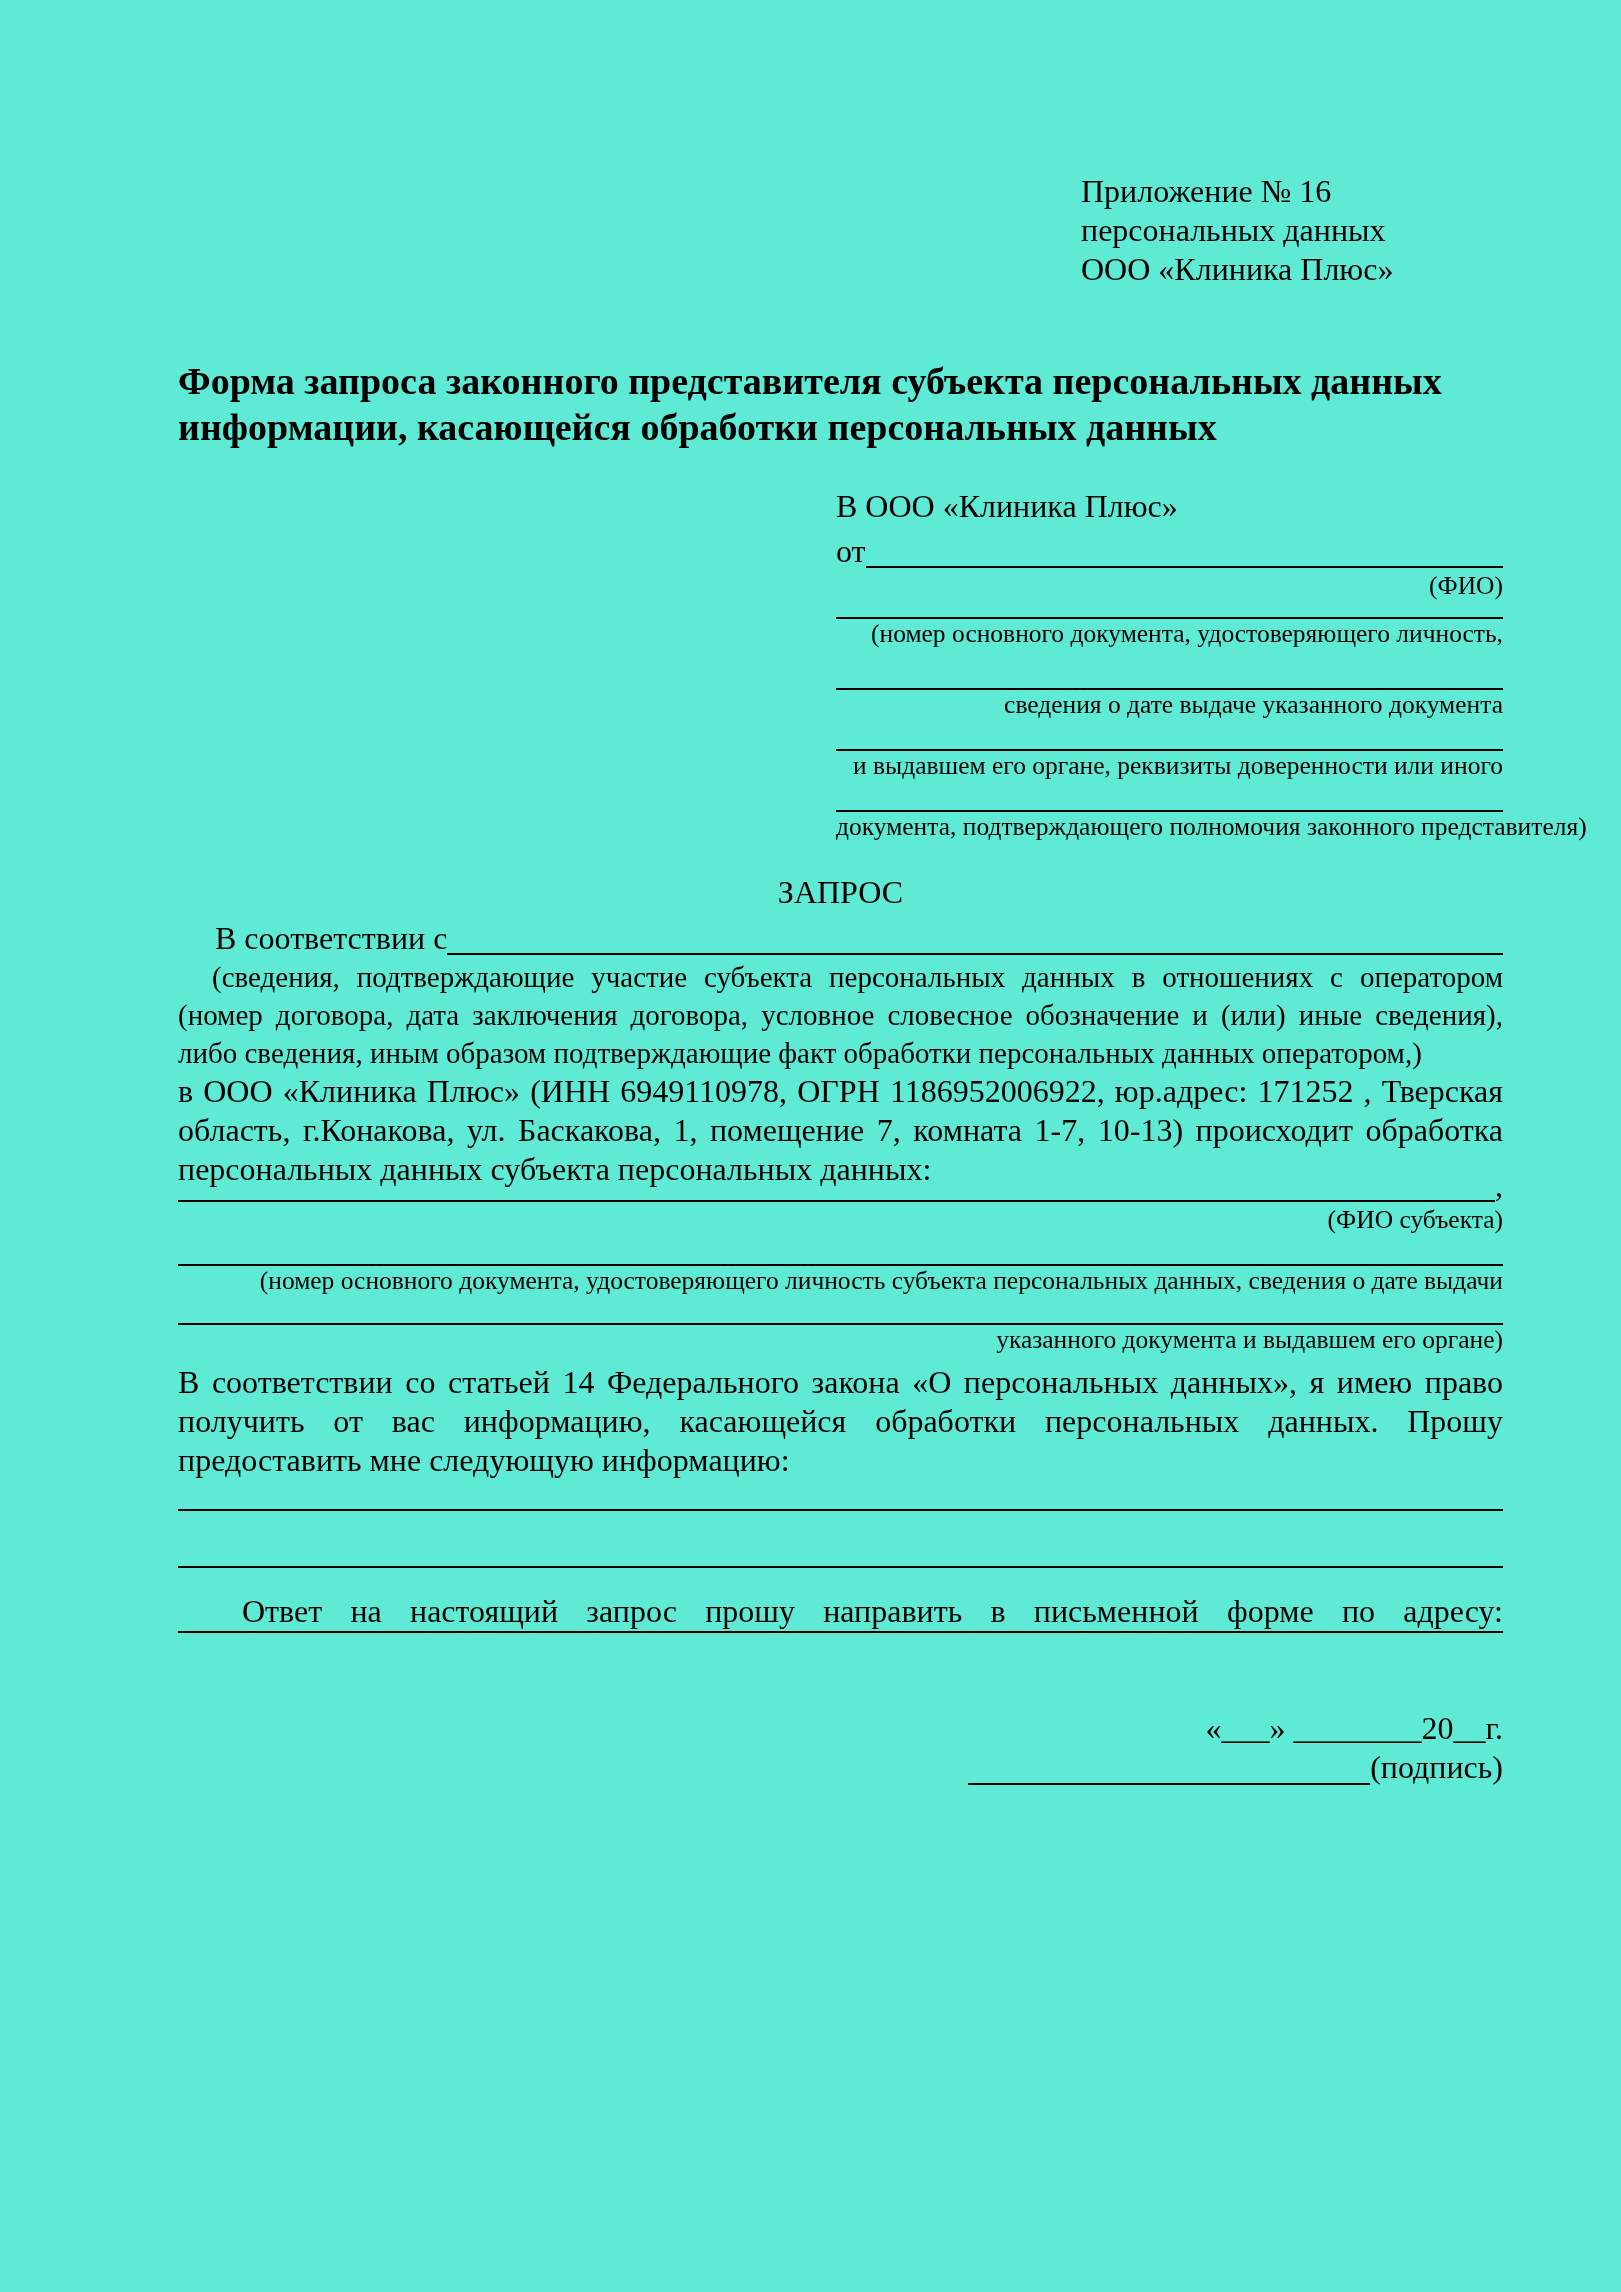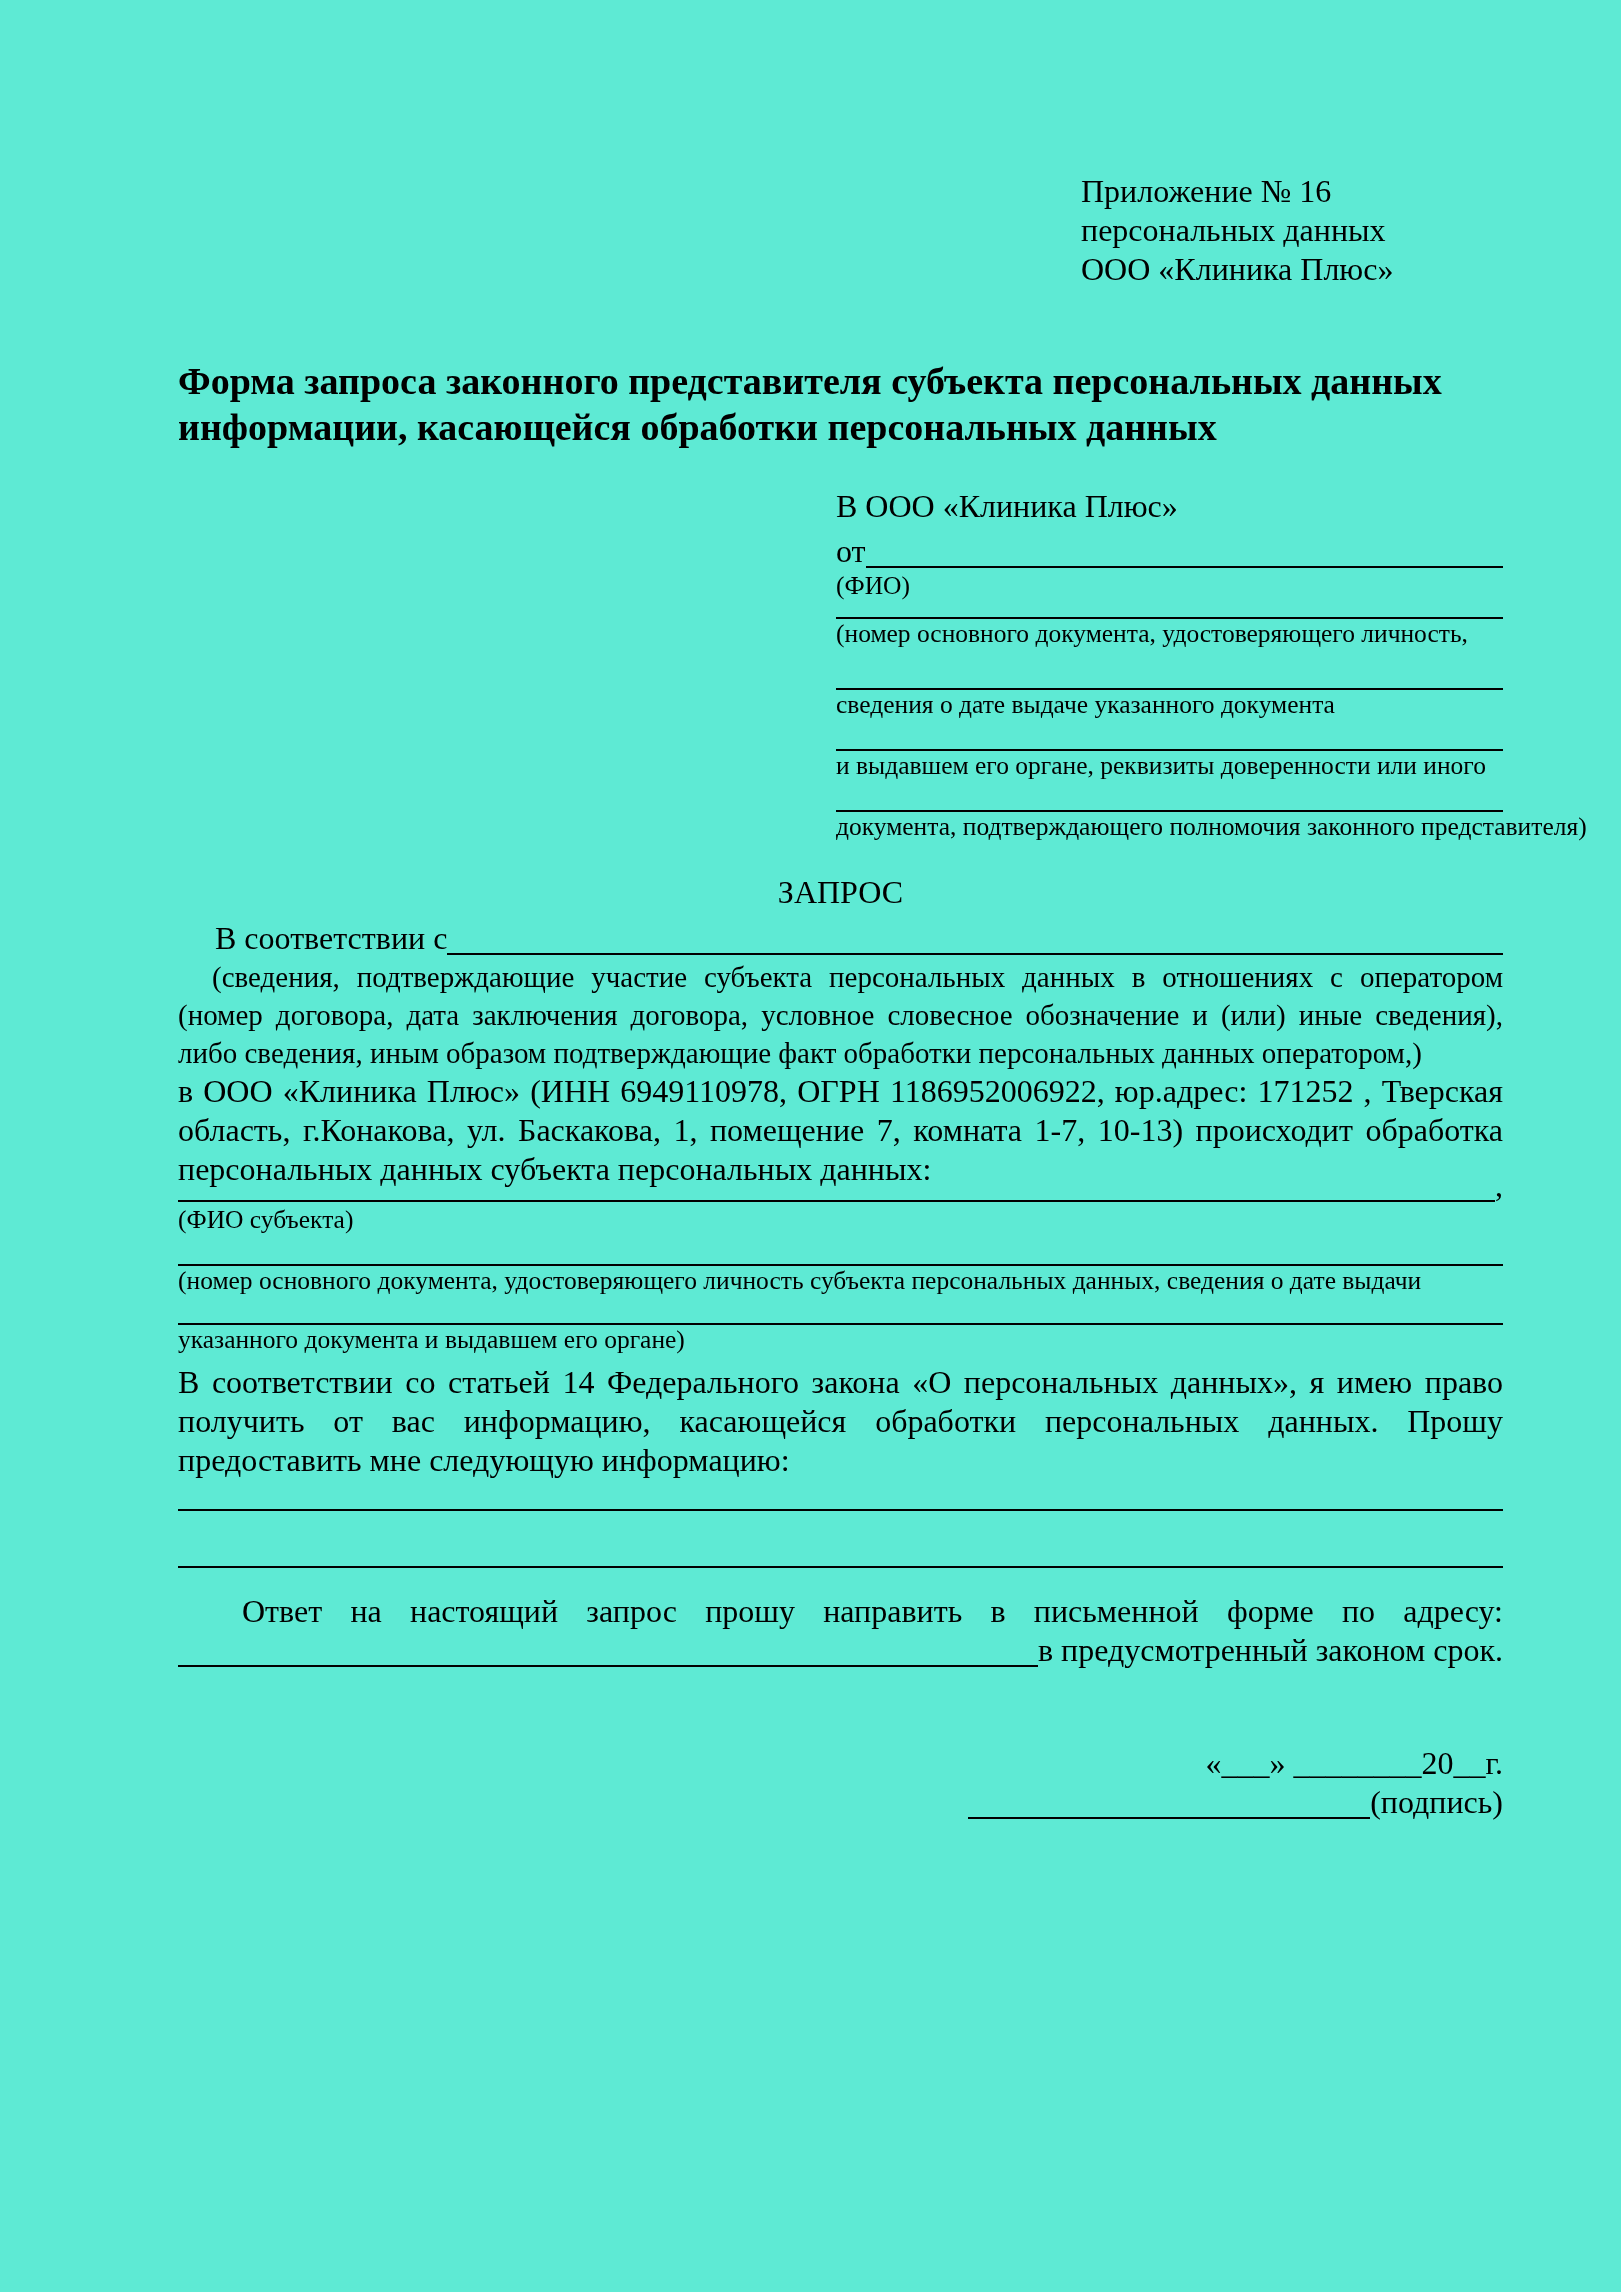--- a/index.html
+++ b/index.html
@@ -11,21 +11,21 @@
     font-size:32px;line-height:39px;
     overflow:hidden;
   }
   .content{padding:0 118px 0 178px;}
   .appendix{margin-top:172px;margin-left:903px;}
   .doc-title{margin-top:69px;font-weight:bold;font-size:38px;line-height:46px;}
   .right-col{margin-top:37px;margin-left:658px;width:667px;}
   .row{display:flex;align-items:flex-end;}
   .fill{flex:1 1 auto;border-bottom:2.9px solid #000;margin-bottom:2.9px;min-width:39px;}
   .from-row{margin-top:5.9px;}
-  .caption{font-size:25.5px;line-height:30px;text-align:left;}
+  .caption{font-size:25.5px;line-height:30px;text-align:right;}
   .nowrap{white-space:nowrap;}
   .blank{border-bottom:2.9px solid #000;}
   .fb-a{height:15.7px;}
   .fb-b{height:39px;}
   .fb-c{height:29px;}
   .heading{margin-top:31px;text-align:center;}
   .accordance{margin-top:7.8px;}
   .accordance .lbl{margin-left:37px;}
   .just{text-align:justify;}
   .small-par{font-size:29px;line-height:38px;text-indent:34px;}
@@ -100,21 +100,20 @@
 
     <div class="just law">В соответствии со статьей 14 Федерального закона «О персональных данных», я имею право получить от вас информацию, касающейся обработки персональных данных. Прошу предоставить мне следующую информацию:</div>
 
     <div class="blank free1"></div>
     <div class="blank free2"></div>
 
     <div class="reply">Ответ на настоящий запрос прошу направить в письменной форме по адресу:</div>
 
     <div class="row">
       <span class="fill"></span>
-      <span>в предусмотренный законом срок.</span>
     </div>
 
     <div class="footer-row">
       <span>«___» ________20__г.</span>
       <span class="sig">
         <span class="sig-fill"></span>
         <span>(подпись)</span>
       </span>
     </div>
 

